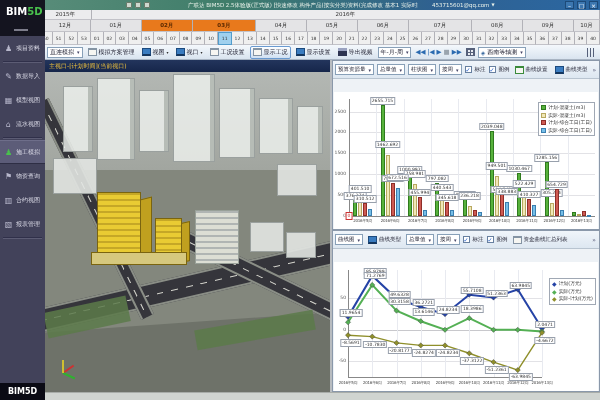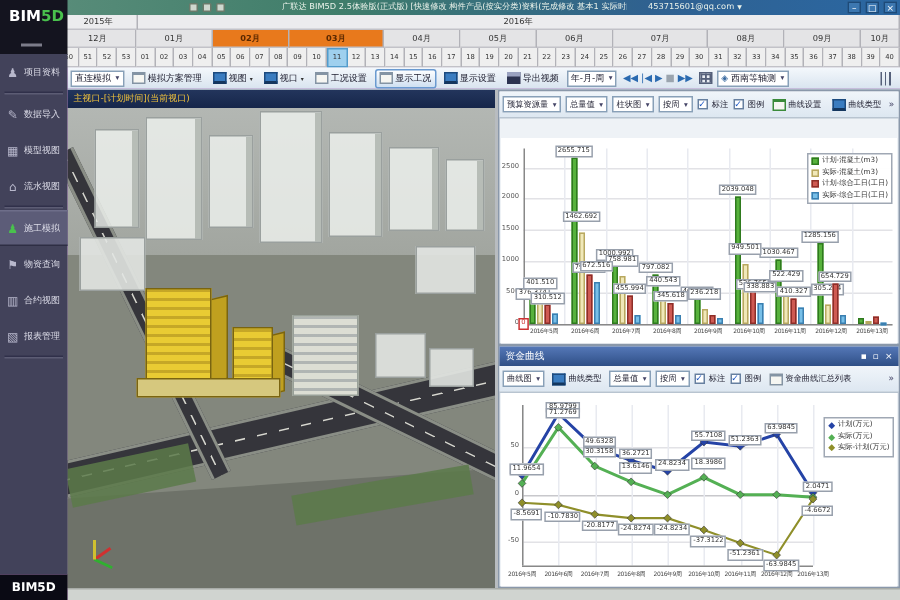--- a/index.html
+++ b/index.html
@@ -1,18 +1,18 @@
 <!DOCTYPE html>
 <html><head>
 <meta charset="utf-8">
 <style>
   *{box-sizing:border-box;margin:0;padding:0;}
   html,body{width:600px;height:400px;overflow:hidden;background:#c8ccc8;
     font-family:"DejaVu Sans",sans-serif;-webkit-font-smoothing:none;}
-  #app{position:relative;width:600px;height:400px;background:#f0abfc;}
+  #app{position:relative;width:600px;height:400px;background:#c2410c;}
 
   
   #titlebar{position:absolute;left:0;top:0;width:600px;height:10px;
     background:linear-gradient(90deg,#5d8f7c,#3f7d6a 38%,#2f6190 72%,#2b67a2);
     color:#eaf2ea;font-size:5.5px;line-height:10px;display:flex;align-items:center;}
   #qa-icons{position:absolute;left:126px;top:2px;display:flex;gap:3px;}
   .qa{width:6px;height:6px;background:#cfd8cf;border:1px solid #6a7a6a;border-radius:1px;}
   #win-title{position:absolute;left:188px;top:0;width:230px;white-space:nowrap;overflow:hidden;}
   #account{position:absolute;left:432px;top:0;display:flex;align-items:center;gap:2px;}
   #account .car{font-size:4px;}
@@ -482,28 +482,20 @@
             </div>
             <div class="lg-row">
               <span class="sw" style="background: rgb(119, 191, 232); border-color: rgb(58, 127, 176);"></span>
               <span>实际-综合工日(工日)</span>
             </div>
           </div>
         </div>
     </div>
 
     <div class="panel" id="panel-fund" style="top:170px;height:162px;">
-      <div class="ph">
-        <span>资金曲线</span>
-        <span class="ph-icons">
-          <span>▪</span>
-          <span>▫</span>
-          <span>×</span>
-        </span>
-      </div>
       <div class="ptb">
         <span class="sel">
             <span>曲线图</span>
           </span>
         <span class="tb-btn">
             <span class="ic ic-mon"></span>
             <span>曲线类型</span>
           </span>
         <span class="sel">
             <span>总量值</span>

